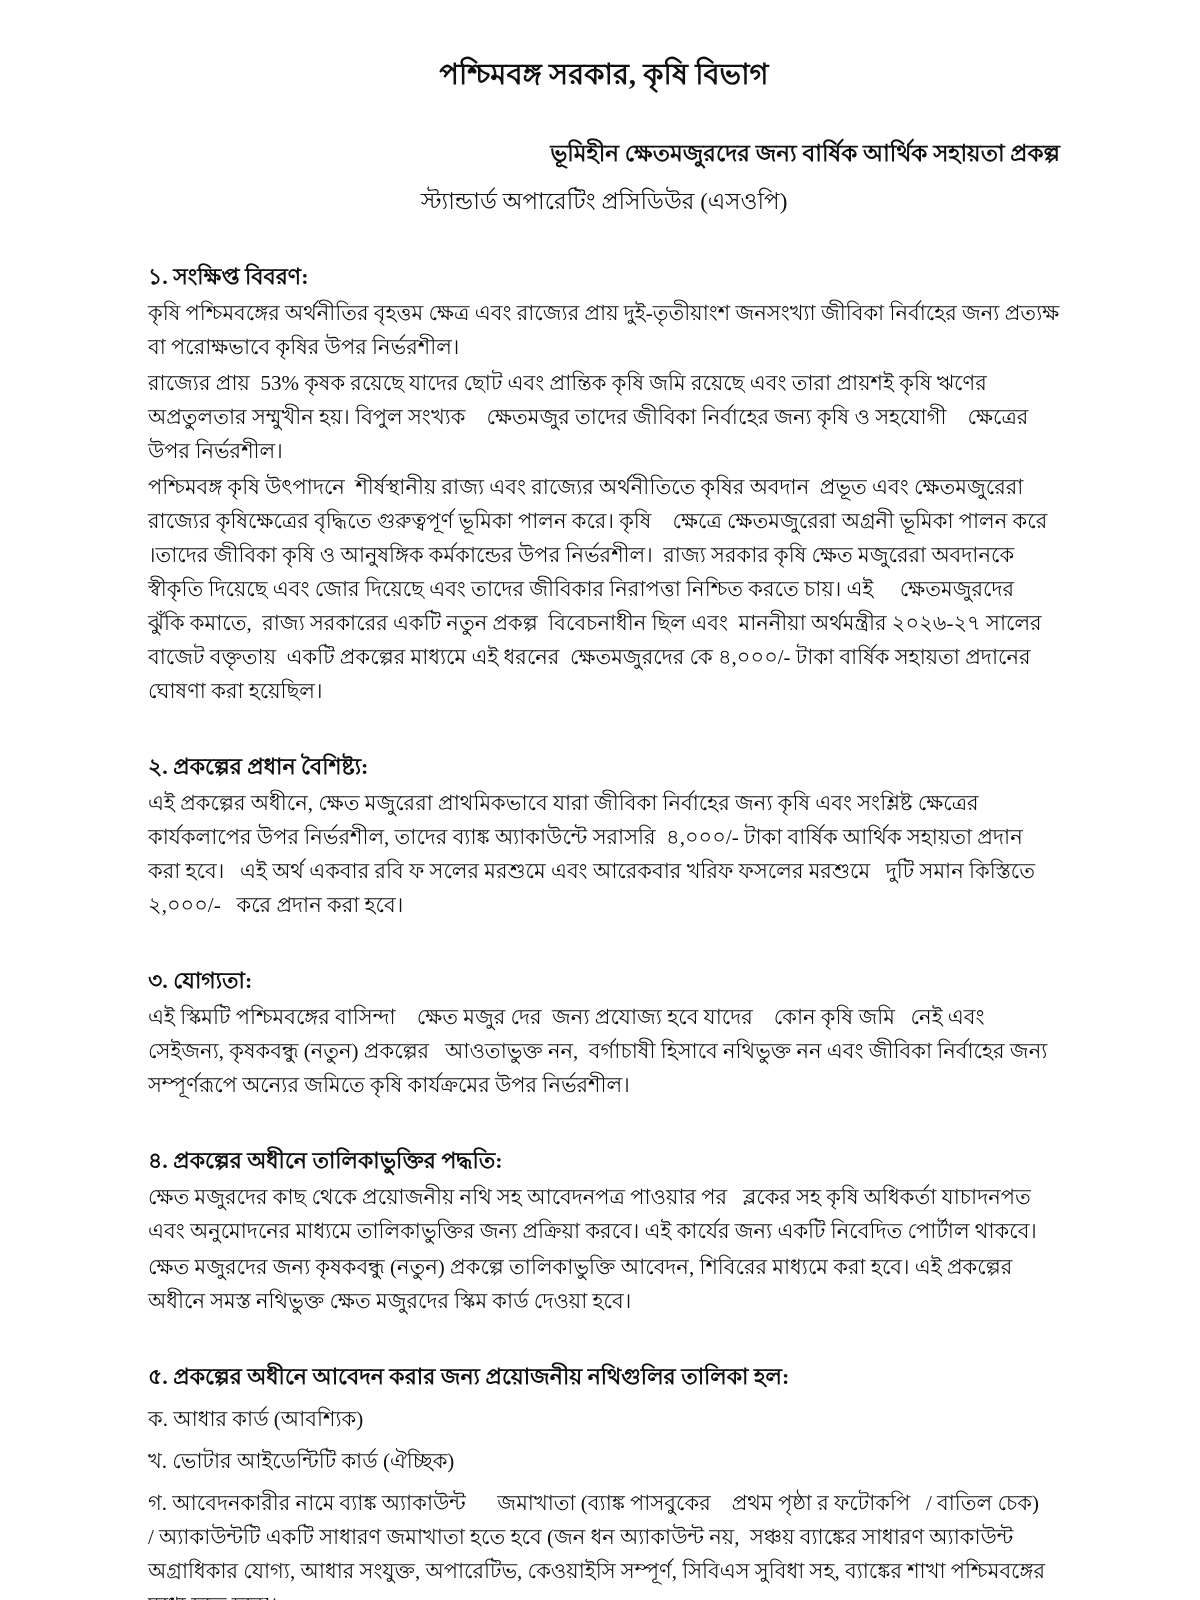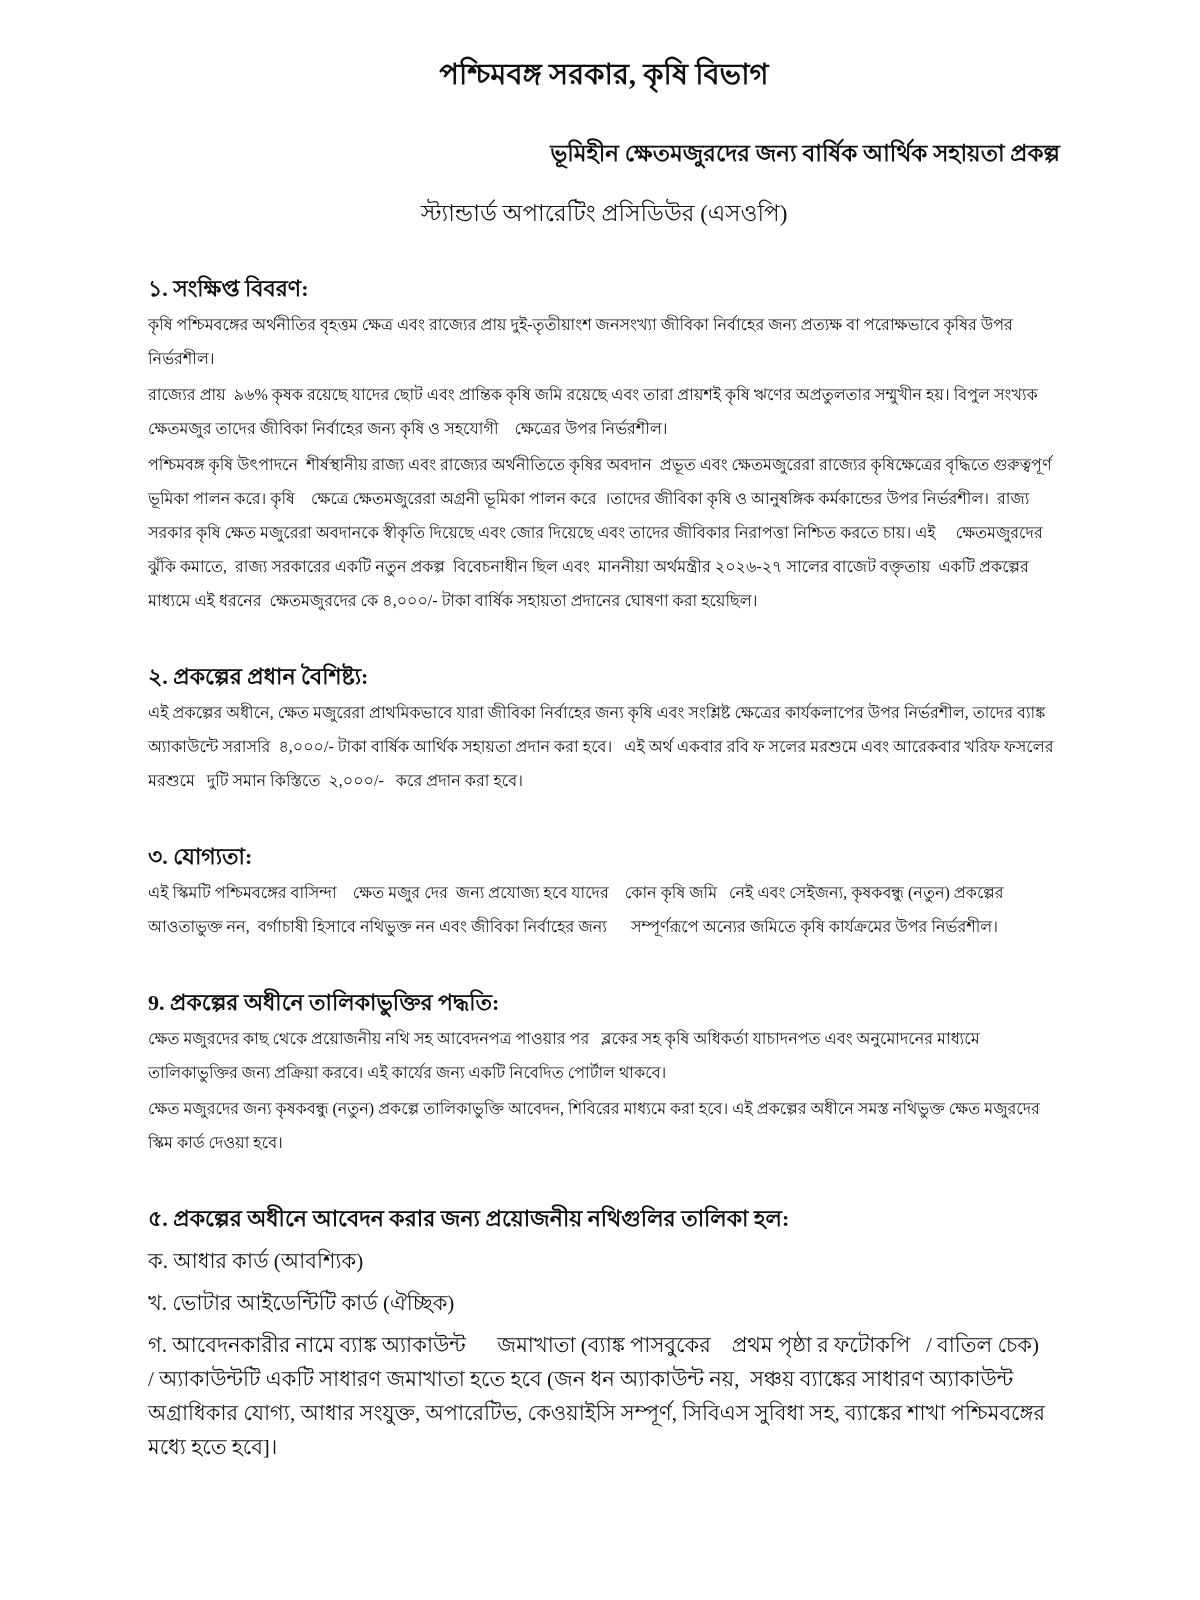--- a/index.html
+++ b/index.html
@@ -29,33 +29,33 @@
     font-weight: bold;
     font-size: 23px;
     line-height: 32px;
     margin: 44px 0 0 0;
   }
   .sop-line {
     text-align: center;
     font-weight: normal;
     font-size: 23px;
     line-height: 32px;
-    margin: 28px 0 0 0;
+    margin: 16px 0 0 0;
   }
   .section { margin: 0; }
   .section-heading {
     font-size: 22px;
     font-weight: bold;
     line-height: 34px;
     margin: 42px 0 0 0;
     white-space: pre-wrap;
   }
   .section:first-of-type .section-heading { margin-top: 40px; }
   .para {
-    font-size: 16px;
+    font-size: 21px;
     line-height: 34px;
     margin: 2px 0 0 0;
     white-space: pre-wrap;
     text-align: left;
   }
   .doc-list { margin: 2px 0 0 0; padding: 0; list-style: none; }
   .doc-item {
     font-size: 21px;
     line-height: 34px;
     margin: 8px 0 0 0;
@@ -68,36 +68,36 @@
 <div class="page">
   <div class="content">
 
     <div class="doc-title">পশ্চিমবঙ্গ সরকার, কৃষি বিভাগ</div>
     <div class="scheme-title">ভূমিহীন ক্ষেতমজুরদের জন্য বার্ষিক আর্থিক সহায়তা প্রকল্প</div>
     <div class="sop-line">স্ট্যান্ডার্ড অপারেটিং প্রসিডিউর (এসওপি)</div>
 
     <div class="section">
       <div class="section-heading">১. সংক্ষিপ্ত বিবরণ:</div>
       <div class="para">কৃষি পশ্চিমবঙ্গের অর্থনীতির বৃহত্তম ক্ষেত্র এবং রাজ্যের প্রায় দুই-তৃতীয়াংশ জনসংখ্যা জীবিকা নির্বাহের জন্য প্রত্যক্ষ বা পরোক্ষভাবে কৃষির উপর নির্ভরশীল।</div>
-      <div class="para">রাজ্যের প্রায়  ৯৬% কৃষক রয়েছে যাদের ছোট এবং প্রান্তিক কৃষি জমি রয়েছে এবং তারা প্রায়শই কৃষি ঋণের অপ্রতুলতার সম্মুখীন হয়। বিপুল সংখ্যক    ক্ষেতমজুর তাদের জীবিকা নির্বাহের জন্য কৃষি ও সহযোগী    ক্ষেত্রের উপর নির্ভরশীল।</div>
+      <div class="para">রাজ্যের প্রায়  53% কৃষক রয়েছে যাদের ছোট এবং প্রান্তিক কৃষি জমি রয়েছে এবং তারা প্রায়শই কৃষি ঋণের অপ্রতুলতার সম্মুখীন হয়। বিপুল সংখ্যক    ক্ষেতমজুর তাদের জীবিকা নির্বাহের জন্য কৃষি ও সহযোগী    ক্ষেত্রের উপর নির্ভরশীল।</div>
       <div class="para">পশ্চিমবঙ্গ কৃষি উৎপাদনে  শীর্ষস্থানীয় রাজ্য এবং রাজ্যের অর্থনীতিতে কৃষির অবদান  প্রভূত এবং ক্ষেতমজুরেরা রাজ্যের কৃষিক্ষেত্রের বৃদ্ধিতে গুরুত্বপূর্ণ ভূমিকা পালন করে। কৃষি    ক্ষেত্রে ক্ষেতমজুরেরা অগ্রনী ভূমিকা পালন করে  ।তাদের জীবিকা কৃষি ও আনুষঙ্গিক কর্মকান্ডের উপর নির্ভরশীল।  রাজ্য সরকার কৃষি ক্ষেত মজুরেরা অবদানকে স্বীকৃতি দিয়েছে এবং জোর দিয়েছে এবং তাদের জীবিকার নিরাপত্তা নিশ্চিত করতে চায়। এই     ক্ষেতমজুরদের  ঝুঁকি কমাতে,  রাজ্য সরকারের একটি নতুন প্রকল্প  বিবেচনাধীন ছিল এবং  মাননীয়া অর্থমন্ত্রীর ২০২৬-২৭ সালের বাজেট বক্তৃতায়  একটি প্রকল্পের মাধ্যমে এই ধরনের  ক্ষেতমজুরদের কে ৪,০০০/- টাকা বার্ষিক সহায়তা প্রদানের ঘোষণা করা হয়েছিল।</div>
     </div>
 
     <div class="section">
       <div class="section-heading">২. প্রকল্পের প্রধান বৈশিষ্ট্য:</div>
       <div class="para">এই প্রকল্পের অধীনে, ক্ষেত মজুরেরা প্রাথমিকভাবে যারা জীবিকা নির্বাহের জন্য কৃষি এবং সংশ্লিষ্ট ক্ষেত্রের কার্যকলাপের উপর নির্ভরশীল, তাদের ব্যাঙ্ক অ্যাকাউন্টে সরাসরি  ৪,০০০/- টাকা বার্ষিক আর্থিক সহায়তা প্রদান করা হবে।   এই অর্থ একবার রবি ফ সলের মরশুমে এবং আরেকবার খরিফ ফসলের মরশুমে   দুটি সমান কিস্তিতে  ২,০০০/-   করে প্রদান করা হবে।</div>
     </div>
 
     <div class="section">
       <div class="section-heading">৩. যোগ্যতা:</div>
       <div class="para">এই স্কিমটি পশ্চিমবঙ্গের বাসিন্দা    ক্ষেত মজুর দের  জন্য প্রযোজ্য হবে যাদের    কোন কৃষি জমি   নেই এবং সেইজন্য, কৃষকবন্ধু (নতুন) প্রকল্পের   আওতাভুক্ত নন,  বর্গাচাষী হিসাবে নথিভুক্ত নন এবং জীবিকা নির্বাহের জন্য      সম্পূর্ণরূপে অন্যের জমিতে কৃষি কার্যক্রমের উপর নির্ভরশীল।</div>
     </div>
 
     <div class="section">
-      <div class="section-heading">9. প্রকল্পের অধীনে তালিকাভুক্তির পদ্ধতি:</div>
+      <div class="section-heading">৪. প্রকল্পের অধীনে তালিকাভুক্তির পদ্ধতি:</div>
       <div class="para">ক্ষেত মজুরদের কাছ থেকে প্রয়োজনীয় নথি সহ আবেদনপত্র পাওয়ার পর   ব্লকের সহ কৃষি অধিকর্তা যাচাদনপত এবং অনুমোদনের মাধ্যমে তালিকাভুক্তির জন্য প্রক্রিয়া করবে। এই কার্যের জন্য একটি নিবেদিত পোর্টাল থাকবে।</div>
       <div class="para">ক্ষেত মজুরদের জন্য কৃষকবন্ধু (নতুন) প্রকল্পে তালিকাভুক্তি আবেদন, শিবিরের মাধ্যমে করা হবে। এই প্রকল্পের অধীনে সমস্ত নথিভুক্ত ক্ষেত মজুরদের স্কিম কার্ড দেওয়া হবে।</div>
     </div>
 
     <div class="section">
       <div class="section-heading">৫. প্রকল্পের অধীনে আবেদন করার জন্য প্রয়োজনীয় নথিগুলির তালিকা হল:</div>
       <ul class="doc-list">
         <li class="doc-item">ক. আধার কার্ড (আবশ্যিক)</li>
         <li class="doc-item">খ. ভোটার আইডেন্টিটি কার্ড (ঐচ্ছিক)</li>
         <li class="doc-item">গ. আবেদনকারীর নামে ব্যাঙ্ক অ্যাকাউন্ট      জমাখাতা (ব্যাঙ্ক পাসবুকের    প্রথম পৃষ্ঠা র ফটোকপি   / বাতিল চেক)    / অ্যাকাউন্টটি একটি সাধারণ জমাখাতা হতে হবে (জন ধন অ্যাকাউন্ট নয়,  সঞ্চয় ব্যাঙ্কের সাধারণ অ্যাকাউন্ট অগ্রাধিকার যোগ্য, আধার সংযুক্ত, অপারেটিভ, কেওয়াইসি সম্পূর্ণ, সিবিএস সুবিধা সহ, ব্যাঙ্কের শাখা পশ্চিমবঙ্গের মধ্যে হতে হবে]।</li>

